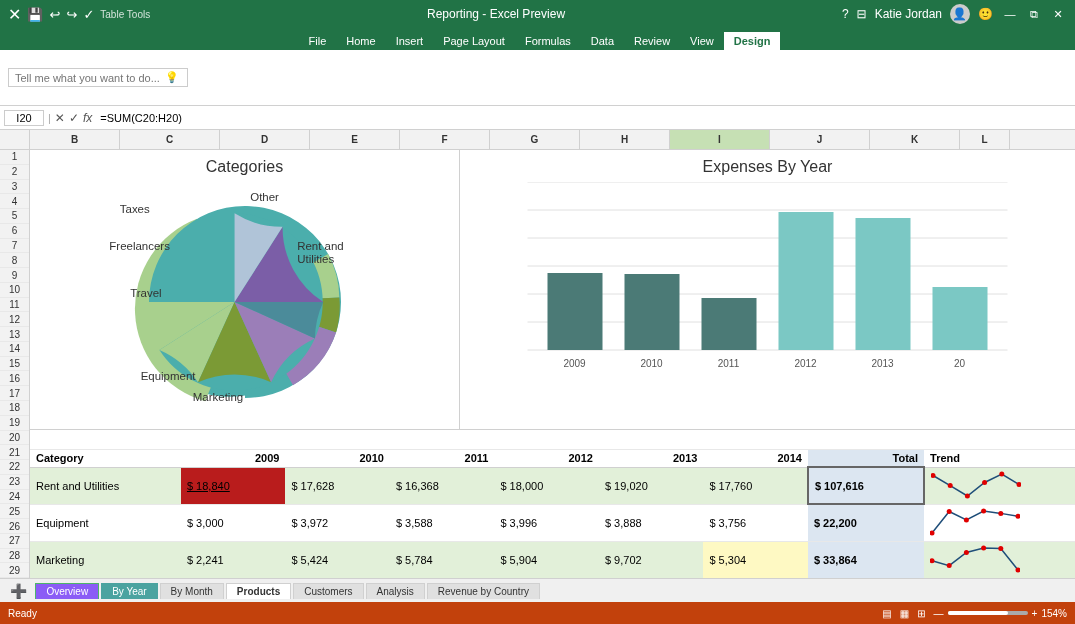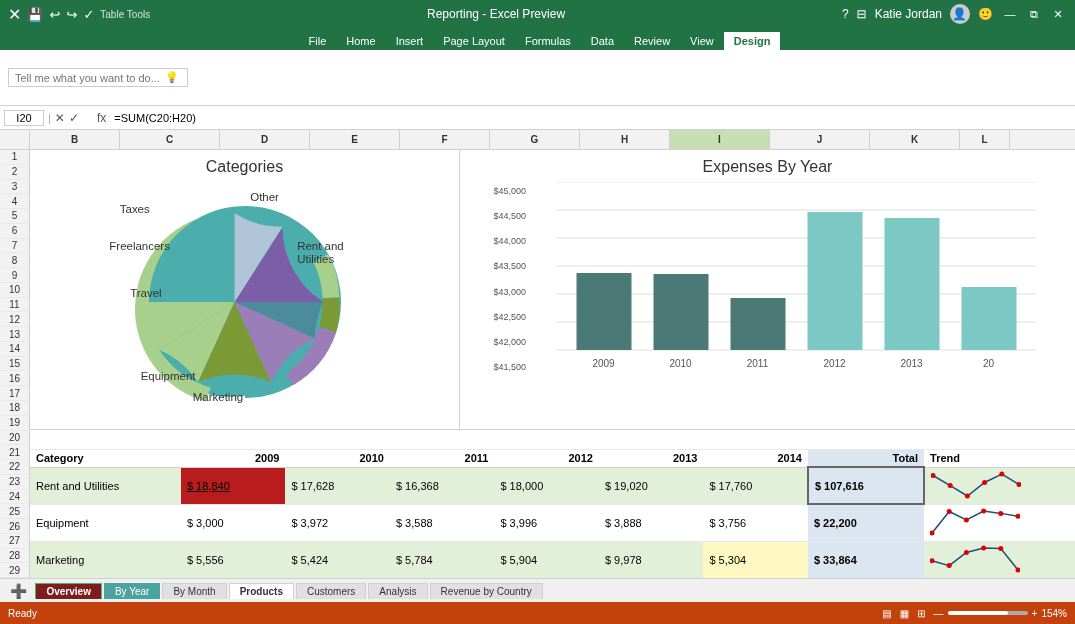--- a/index.html
+++ b/index.html
@@ -156,21 +156,21 @@
     }
     .sheet-tab {
       padding: 2px 10px;
       font-size: 10px;
       cursor: pointer;
       border: 1px solid #d0d0d0;
       border-bottom: none;
       background: #e0e0e0;
       color: #333;
     }
-    .sheet-tab.green-tab { background: #7f1d1d; color: #fff; border-color: #4db56a; font-weight: bold; }
+    .sheet-tab.green-tab { background: #8b5cf6; color: #fff; border-color: #4db56a; }
     .sheet-tab.teal-tab { background: #4ba3a0; color: #fff; border-color: #4ba3a0; }
     .add-sheet { font-size: 14px; cursor: pointer; color: #555; padding: 0 6px; }
 
     
     .status-bar {
       background: #c2410c;
       color: #fff;
       height: 22px;
       display: flex;
       align-items: center;
@@ -228,21 +228,21 @@
     <span>💡</span>
   </div>
 </div>
 
 <div class="formula-bar">
   <input class="cell-ref" value="I20" style="">
   <span style="color:#aaa;">|</span>
   <div class="formula-icons">
     <span>✕</span>
     <span>✓</span>
-    <span style="margin-left:14px;">fx</span>
+    <span style="font-style:italic;">fx</span>
   </div>
   <input class="formula-input" value="=SUM(C20:H20)" style="">
 </div>
 
 <div class="col-headers">
   <div class="col-header"></div>
   <div class="col-header">B</div>
   <div class="col-header">C</div>
   <div class="col-header">D</div>
   <div class="col-header">E</div>
@@ -342,30 +342,20 @@
             <text x="20" y="30" font-size="11" fill="#333">Taxes</text>
             <text x="145" y="18" font-size="11" fill="#333">Other</text>
           </svg>
         </div>
       </div>
 
       <div style="flex:1; padding:8px 12px; display:flex; flex-direction:column; align-items:center;">
         <div class="chart-title">Expenses By Year</div>
         <div style="display:flex; width:100%; height:220px; position:relative;">
 
-          <div style="display:flex; flex-direction:column; justify-content:space-between; width:58px; font-size:9px; color:#555; text-align:right; padding-right:4px; height:190px; padding-top:4px;">
-            <span>$45,000</span>
-            <span>$44,500</span>
-            <span>$44,000</span>
-            <span>$43,500</span>
-            <span>$43,000</span>
-            <span>$42,500</span>
-            <span>$42,000</span>
-            <span>$41,500</span>
-          </div>
 
           <div style="flex:1; display:flex; flex-direction:column; height:220px;">
             <svg viewBox="0 0 480 200" width="100%" height="200">
 
               <line x1="0" y1="0" x2="480" y2="0" stroke="#e0e0e0" stroke-width="1"></line>
               <line x1="0" y1="28" x2="480" y2="28" stroke="#e0e0e0" stroke-width="1"></line>
               <line x1="0" y1="56" x2="480" y2="56" stroke="#e0e0e0" stroke-width="1"></line>
               <line x1="0" y1="84" x2="480" y2="84" stroke="#e0e0e0" stroke-width="1"></line>
               <line x1="0" y1="112" x2="480" y2="112" stroke="#e0e0e0" stroke-width="1"></line>
               <line x1="0" y1="140" x2="480" y2="140" stroke="#e0e0e0" stroke-width="1"></line>
@@ -457,25 +447,25 @@
                   <circle cx="2" cy="26" r="2.5" fill="#E00000"></circle>
                   <circle cx="19.2" cy="4.53012048192771" r="2.5" fill="#E00000"></circle>
                   <circle cx="36.4" cy="13.012048192771084" r="2.5" fill="#E00000"></circle>
                   <circle cx="53.6" cy="4" r="2.5" fill="#E00000"></circle>
                   <circle cx="70.8" cy="6.3855421686747" r="2.5" fill="#E00000"></circle>
                   <circle cx="88" cy="9.301204819277107" r="2.5" fill="#E00000"></circle>
                 </svg></td>
             </tr>
             <tr>
               <td style="background: rgb(226, 240, 217);">Marketing</td>
-              <td style="background: rgb(226, 240, 217);">$   5,556</td>
+              <td style="background: rgb(226, 240, 217);">$   2,241</td>
               <td style="background: rgb(226, 240, 217);">$   5,424</td>
               <td style="background: rgb(226, 240, 217);">$   5,784</td>
               <td style="background: rgb(226, 240, 217);">$   5,904</td>
-              <td style="background: rgb(226, 240, 217);">$   9,978</td>
+              <td style="background: rgb(226, 240, 217);">$   9,702</td>
               <td style="background: #fef9c3;">$   5,304</td>
               <td style="background: rgb(220, 230, 241); font-weight: 700;">$  33,864</td>
               <td style="background: rgb(226, 240, 217);"><svg width="90" height="30" viewBox="0 0 90 30">
                   <polyline points="2,16.759999999999998 19.2,21.6 36.4,8.399999999999999 53.6,4 70.8,4.440000000000001 88,26" fill="none" stroke="#1F4E79" stroke-width="1.5"></polyline>
                   <circle cx="2" cy="16.759999999999998" r="2.5" fill="#E00000"></circle>
                   <circle cx="19.2" cy="21.6" r="2.5" fill="#E00000"></circle>
                   <circle cx="36.4" cy="8.399999999999999" r="2.5" fill="#E00000"></circle>
                   <circle cx="53.6" cy="4" r="2.5" fill="#E00000"></circle>
                   <circle cx="70.8" cy="4.440000000000001" r="2.5" fill="#E00000"></circle>
                   <circle cx="88" cy="26" r="2.5" fill="#E00000"></circle>

